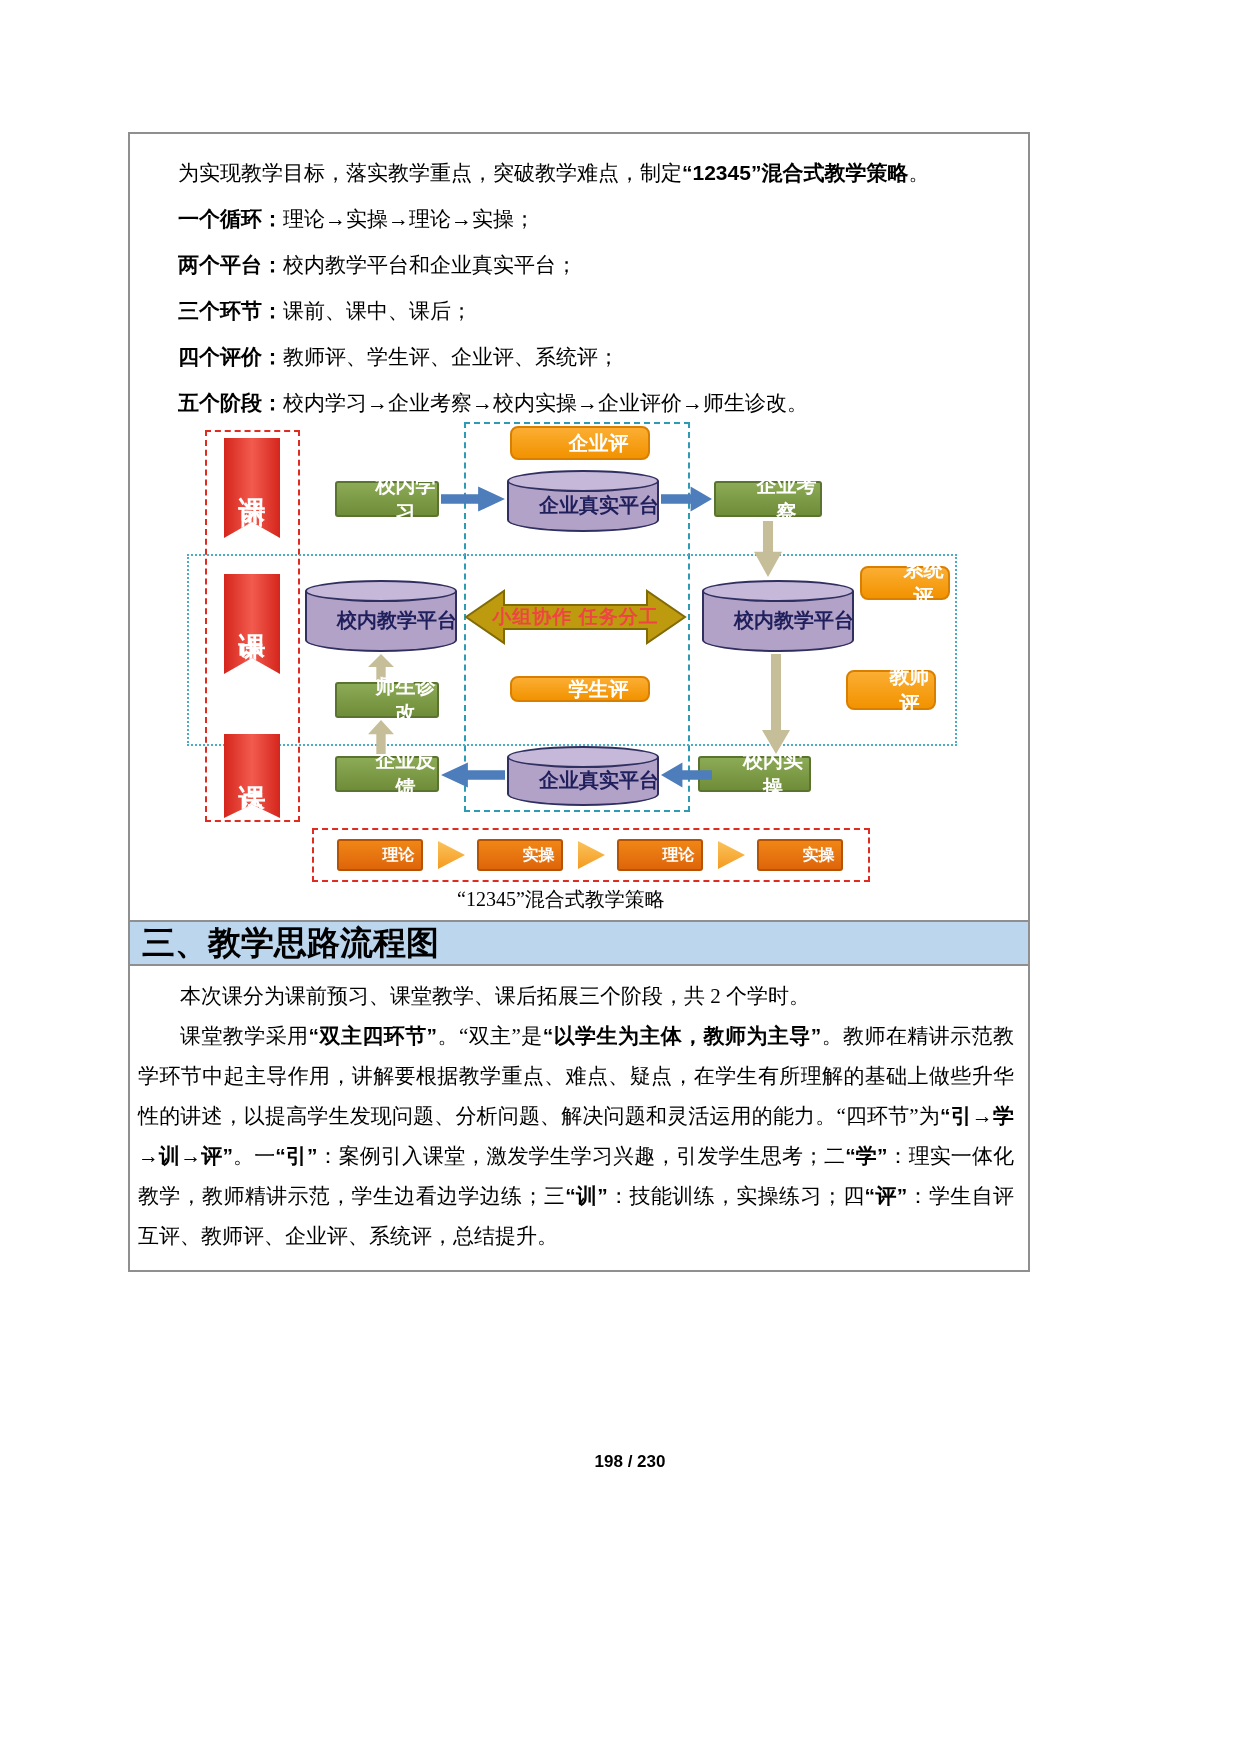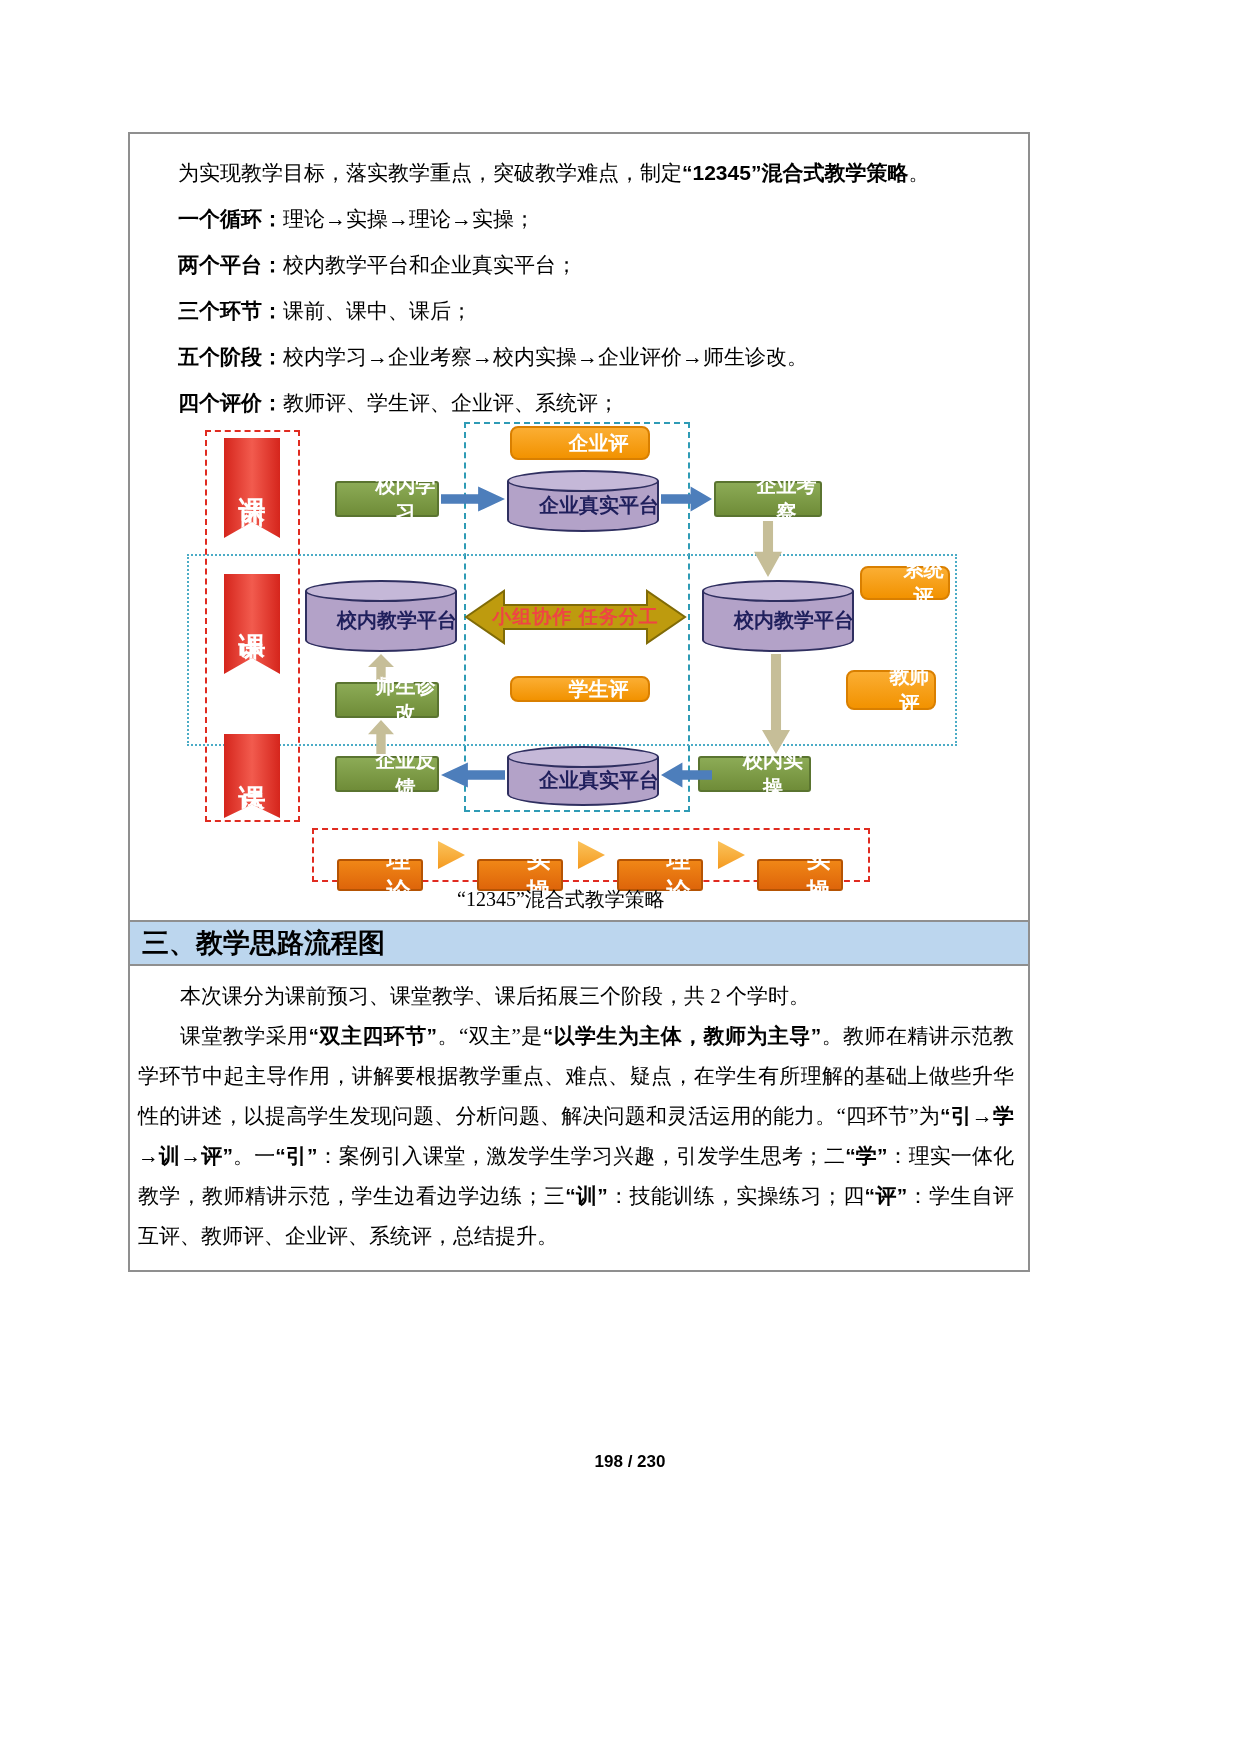--- a/index.html
+++ b/index.html
@@ -9,37 +9,37 @@
     background:#fff; font-family:"Liberation Serif","DejaVu Serif",serif;
     color:#000; overflow:hidden;
   }
   .hb { font-weight:bold; font-family:"Liberation Sans","DejaVu Sans",sans-serif; }
   .doc { position:absolute; left:128px; top:132px; width:902px; border:2px solid #8f8f8f; background:#fff; }
   .cell1 { position:relative; height:786px; padding:16px 36px 0 48px; font-size:21px; }
   .cell1 p.line { line-height:45px; white-space:nowrap; }
   .section-header {
     height:46px; background:#BCD6EE; border-top:2px solid #8f8f8f; border-bottom:2px solid #8f8f8f;
     display:flex; align-items:center; padding-left:12px;
-    font-family:"Liberation Sans","DejaVu Sans",sans-serif; font-weight:bold; font-size:27px; color:#000;
+    font-family:"Liberation Sans","DejaVu Sans",sans-serif; font-weight:bold; font-size:33px; color:#000;
   }
   .cell2 { padding:10px 14px 14px 8px; font-size:21px; }
   .cell2 p { line-height:40px; text-indent:2em; text-align:justify; }
 
   
   .dg { position:absolute; }
   .frame-red { border:2px dashed #E02B20; }
   .frame-dblue { border:2px dashed #2E9BB5; }
   .frame-dotblue { border:2px dotted #4BACC6; }
 
   .node { position:absolute; display:flex; align-items:center; justify-content:center;
           color:#fff; font-weight:bold; text-align:center;
           font-family:"Liberation Sans","DejaVu Sans",sans-serif;padding-left:37px; }
   .green { background:linear-gradient(180deg,#8CAB56,#6F8C38); border:2px solid #5A7430; border-radius:3px; font-size:20px; }
   .oeval { background:linear-gradient(180deg,#FBAE33,#F29200); border:2px solid #D97F00; border-radius:8px; font-size:20px; }
-  .seq   { background:linear-gradient(180deg,#F08616,#DE650A); border:2px solid #B55303; border-radius:3px; font-size:24px;margin-top:20px; }
+  .seq   { background:linear-gradient(180deg,#F08616,#DE650A); border:2px solid #B55303; border-radius:3px; font-size:16px; }
 
   .ribbon { position:absolute; clip-path:polygon(0 0,100% 0,100% 100%,50% 84%,0 100%);
             background:linear-gradient(90deg,#D5251C,#F25B4E 50%,#D5251C);
             display:flex; align-items:center; justify-content:center; padding-bottom:16px; }
   .ribbon span { writing-mode:vertical-rl; text-orientation:upright; color:#fff; font-weight:bold;
                  font-size:27px; letter-spacing:5px; font-family:"Liberation Sans","DejaVu Sans",sans-serif; }
 
   .arr { position:absolute; }
   .blue-r { background:#4D7EBB; clip-path:polygon(0 34%,58% 34%,58% 8%,100% 50%,58% 92%,58% 66%,0 66%); }
   .blue-l { background:#4D7EBB; clip-path:polygon(100% 34%,42% 34%,42% 8%,0 50%,42% 92%,42% 66%,100% 66%); }
@@ -74,22 +74,22 @@
 <div class="page">
 
   <div class="doc">
 
     <div class="cell1">
 
       <p class="line"><span>为实现教学目标，落实教学重点，突破教学难点，制定</span><b class="hb">“12345”混合式教学策略</b><span>。</span></p>
       <p class="line"><b class="hb">一个循环：</b><span>理论→实操→理论→实操；</span></p>
       <p class="line"><b class="hb">两个平台：</b><span>校内教学平台和企业真实平台；</span></p>
       <p class="line"><b class="hb">三个环节：</b><span>课前、课中、课后；</span></p>
+      <p class="line"><b class="hb">四个评价：</b><span>教师评、学生评、企业评、系统评；</span></p>
       <p class="line"><b class="hb">五个阶段：</b><span>校内学习→企业考察→校内实操→企业评价→师生诊改。</span></p>
-      <p class="line"><b class="hb">四个评价：</b><span>教师评、学生评、企业评、系统评；</span></p>
 
       <div class="dg frame-red" style="left:75px;top:296px;width:95px;height:392px"></div>
       <div class="dg frame-dblue" style="left:334px;top:288px;width:226px;height:390px"></div>
       <div class="dg frame-dotblue" style="left:57px;top:420px;width:770px;height:192px"></div>
 
       <div class="ribbon" style="left:94px;top:304px;width:56px;height:100px">
           <span>课前</span>
         </div>
       <div class="ribbon" style="left:94px;top:440px;width:56px;height:100px">
           <span>课中</span>

